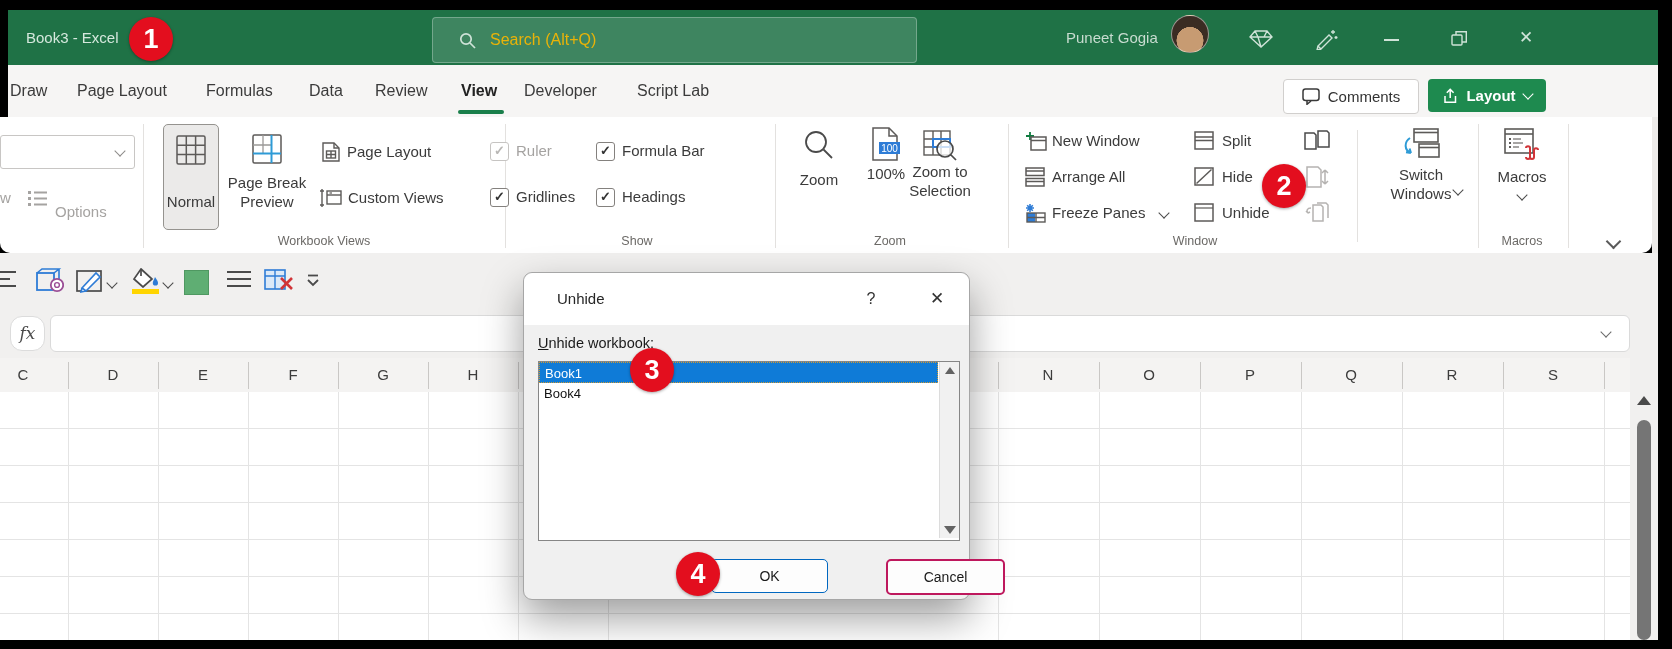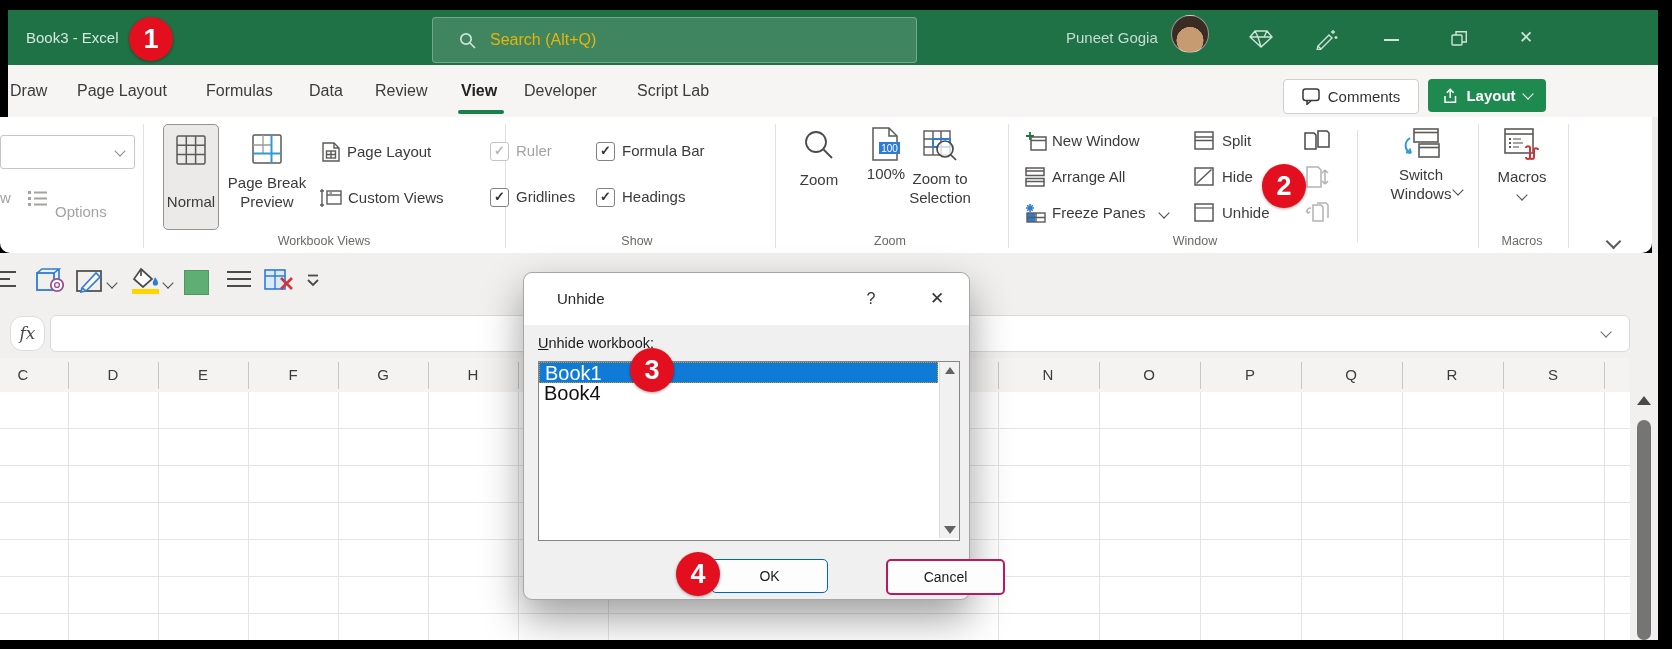--- a/index.html
+++ b/index.html
@@ -55,21 +55,21 @@
   .tri-dn{width:0;height:0;border-left:6px solid transparent;border-right:6px solid transparent;border-top:8px solid #636363;}
   .tri-up.sm{border-left-width:5px;border-right-width:5px;border-bottom:7px solid #636363;}
   
   #dialog{left:523px;top:272px;width:445px;height:326px;background:#f0f0f0;border:1px solid #a6a6a6;border-radius:9px;box-shadow:0 18px 40px rgba(0,0,0,.38);z-index:50;}
   #dlg-title{left:0;top:0;width:100%;height:52px;background:#fff;border-radius:9px 9px 0 0;}
   #dlg-title .t{left:33px;top:0;line-height:52px;font-size:15px;color:#262626;}
   #dlg-help{left:333px;top:0;width:28px;line-height:52px;text-align:center;font-size:16px;color:#333;}
   #dlg-close{left:396px;top:0;width:34px;line-height:52px;text-align:center;font-size:17px;color:#333;}
   #dlg-label{left:14px;top:62px;font-size:14.5px;color:#1a1a1a;}
   #listbox{left:14px;top:88px;width:420px;height:178px;background:#fff;border:1px solid #868686;}
-  .lrow{left:0;width:399px;height:21px;font-size:20px;line-height:21px;padding-left:5px;box-sizing:border-box;color:#111;}
+  .lrow{left:0;width:399px;height:21px;font-size:13px;line-height:21px;padding-left:5px;box-sizing:border-box;color:#111;}
   .lrow.sel{background:#0f7bd7;color:#fff;border:1px dotted #cf9a33;}
   #lb-scroll{right:0;top:0;width:19px;height:176px;background:#f1f1f1;border-left:1px solid #dcdcdc;}
   .dbtn{top:286px;width:115px;height:32px;border-radius:5px;background:#fdfdfd;font-size:14px;color:#1a1a1a;display:flex;align-items:center;justify-content:center;}
   #okbtn{left:187px;border:1.5px solid #0067c0;}
   #cancelbtn{left:317px;border:2px solid #be185d;margin-left:45px;}
   svg{display:block;}
 </style>
 </head>
 <body>
 
@@ -225,21 +225,21 @@
 <div class="abs" style="left:895px;top:124px;width:90px;text-align:center;">
   <svg width="34" height="32" viewBox="0 0 34 32" style="margin:6px auto 0;">
       <g fill="none" stroke="#5c5a58" stroke-width="1.4">
         <rect x="1" y="1" width="26" height="24"></rect>
         <path d="M1 9 H27 M1 17 H27 M10 1 V25 M18 1 V25"></path>
       </g>
       <rect x="10" y="9" width="17" height="8" fill="none" stroke="#2e7cd6" stroke-width="2"></rect>
       <circle cx="22" cy="19" r="8" fill="rgba(255,255,255,.75)" stroke="#4a4a4a" stroke-width="1.7"></circle>
       <line x1="28" y1="25" x2="33" y2="30" stroke="#4a4a4a" stroke-width="1.7"></line>
     </svg>
-  <div class="rlabel2" style="margin-top:7px;">Zoom to Selection</div>
+  <div class="rlabel2" style="">Zoom to Selection</div>
 </div>
 <div class="abs glabel" style="left:810px;">Zoom</div>
 <div class="abs gsep" style="left:1008px;"></div>
 
 <div class="abs" style="left:1025px;top:131px;">
   <svg width="22" height="20" viewBox="0 0 22 20">
       <path d="M5 1 V9 M1 5 H9" stroke="#107c41" stroke-width="1.8" fill="none"></path>
       <rect x="6" y="6" width="15" height="13" fill="none" stroke="#5c5a58" stroke-width="1.5"></rect>
       <path d="M6 9.5 H21" stroke="#5c5a58" stroke-width="1.5"></path>
     </svg>

